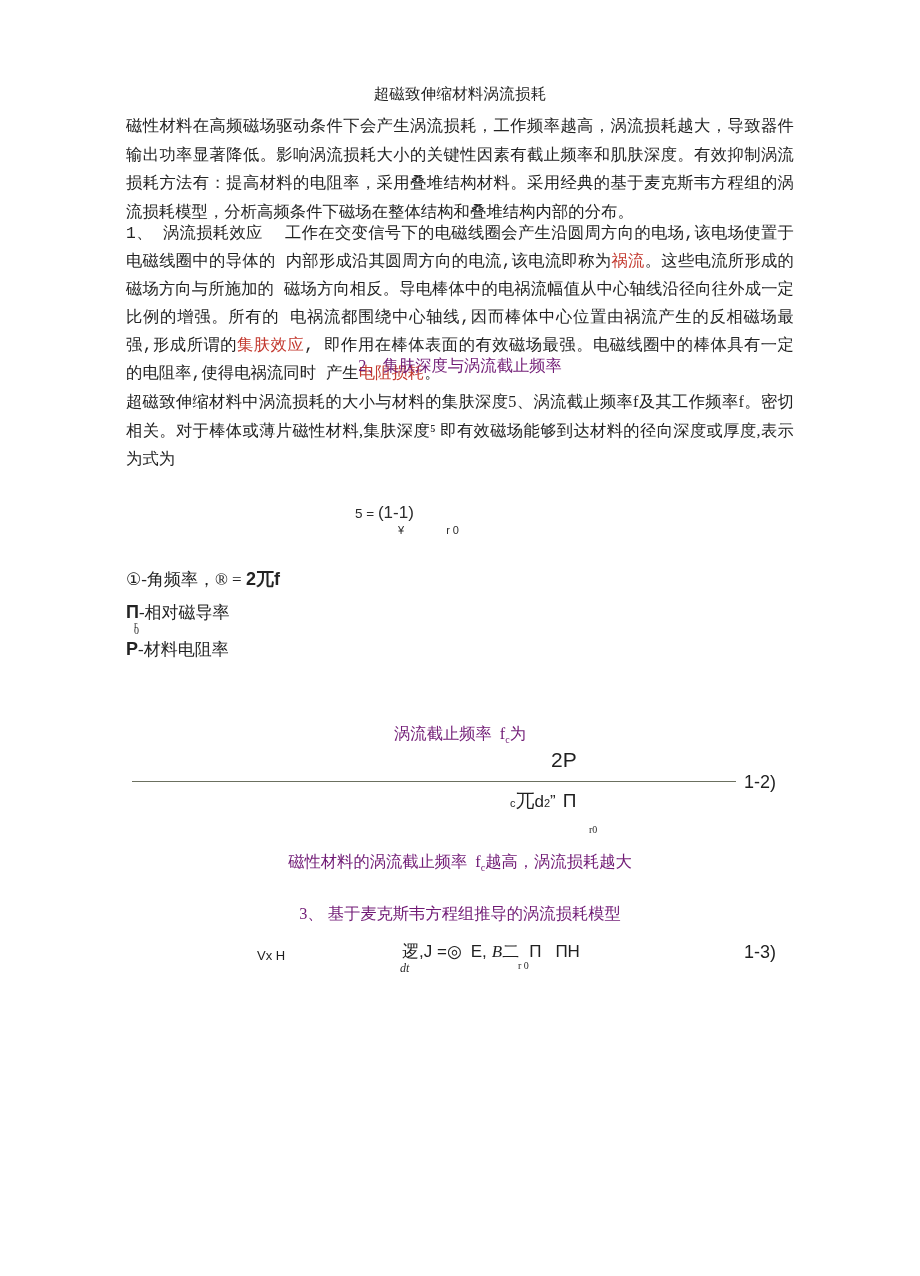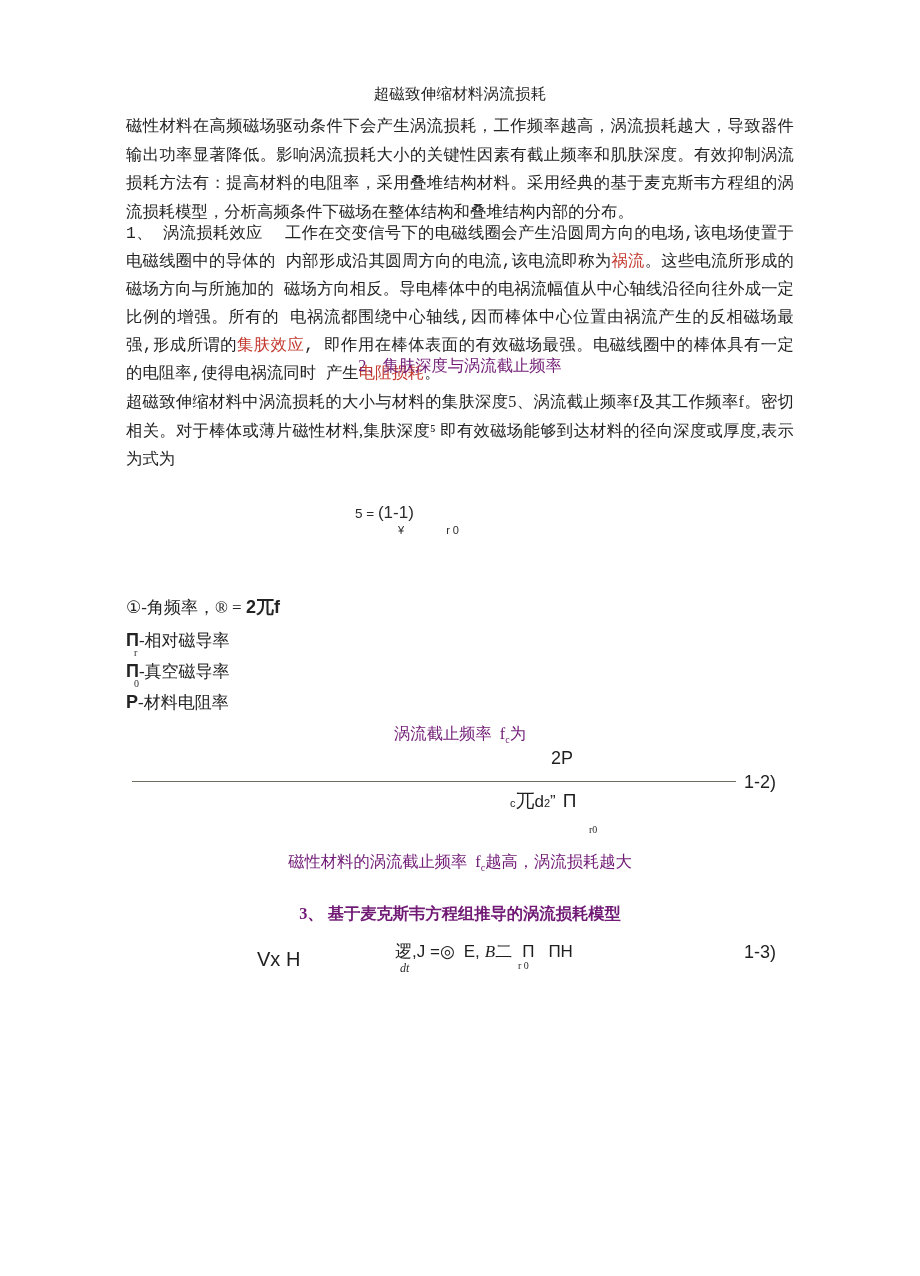--- a/index.html
+++ b/index.html
@@ -72,21 +72,20 @@
     color: #2b2b2b;
     font-family: "Liberation Sans", sans-serif;
     white-space: nowrap;
   }
   .f11-subs .gap { display: inline-block; width: 42px; }
   
   .legend {
     position: absolute;
     left: 126px;
     width: 500px;
-    margin-top: 28px;
   }
   .leg-line {
     font-size: 17px;
     line-height: 25px;
     color: #232323;
     white-space: nowrap;
   }
   .leg-line .sym {
     font-family: "Liberation Sans", sans-serif;
     font-size: 18px;
@@ -111,21 +110,21 @@
     position: absolute;
     left: 126px;
     top: 748px;
     width: 680px;
     height: 80px;
   }
   .f12-num {
     position: absolute;
     left: 425px;
     top: 0px;
-    font-size: 18px;
+    font-size: 21px;
     font-family: "Liberation Sans", sans-serif;
     color: #1f1f1f;
   }
   .f12-rule {
     position: absolute;
     left: 6px;
     top: 33px;
     width: 604px;
     height: 0;
     border-top: 1.2px solid #6b7060;
@@ -164,27 +163,27 @@
     position: absolute;
     left: 126px;
     top: 938px;
     width: 700px;
     height: 60px;
   }
   .f13-left {
     position: absolute;
     left: 131px;
     top: 10px;
-    font-size: 20px;
+    font-size: 13px;
     font-family: "Liberation Sans", sans-serif;
     color: #1f1f1f;
   }
   .f13-mid {
     position: absolute;
-    left: 269px;
+    left: 276px;
     top: 2px;
     font-size: 17px;
     color: #1f1f1f;
     white-space: nowrap;
     font-family: "Liberation Sans", sans-serif;
   }
   .f13-mid .cjk { font-family: "DejaVu Sans", sans-serif; font-size: 17px; }
   .f13-mid .ital { font-family: "Liberation Serif", serif; font-style: italic; font-size: 17px; }
   .f13-dt {
     position: absolute;
@@ -233,21 +232,20 @@
   <div class="f11-subs"><span>¥</span><span class="gap"></span><span>r 0</span></div>
 
   <div class="legend" style="top:567px;">
     <div class="leg-line"><span class="cjk-sym">①</span><span>-角频率，</span><span>®</span><span> = </span><span class="sym">2兀f</span></div>
 
     <div style="height:8px;"></div>
 
     <div class="leg-line"><span class="sym">П</span><span>-相对磁导率</span></div>
     <span class="leg-sub">r</span>
 
-    <div class="leg-line"><span class="sym">П</span><span>-真空磁导率</span></div>
     <span class="leg-sub">0</span>
 
     <div class="leg-line"><span class="sym">P</span><span>-材料电阻率</span></div>
   </div>
 
   <div class="body-block" style="top:704px;margin-top:16px;">
     <div class="num-head"><span>涡流截止频率</span><span style="display:inline-block;width:8px;"></span><span style="font-family:'Liberation Serif',serif;">f</span><span class="sub">c</span><span>为</span></div>
   </div>
 
   <div class="f12-wrap">
@@ -255,21 +253,21 @@
     <div class="f12-rule"></div>
     <div class="f12-den"><span class="sm">c</span><span class="pi">兀</span><span>d</span><span class="sm">2</span><span>”</span><span style="display:inline-block;width:7px;"></span><span class="mu">П</span></div>
     <div class="f12-den-sub">r0</div>
     <div class="eqlabel" style="left:618px; top:24px;">1-2)</div>
   </div>
 
   <div class="body-block" style="top:848px;">
     <div class="num-head"><span>磁性材料的涡流截止频率</span><span style="display:inline-block;width:8px;"></span><span style="font-family:'Liberation Serif',serif;">f</span><span class="sub">c</span><span>越高，涡流损耗越大</span></div>
   </div>
 
-  <div class="body-block" style="top:900px;font-weight:bold;">
+  <div class="body-block" style="top:900px;">
     <div class="num-head">3、 基于麦克斯韦方程组推导的涡流损耗模型</div>
   </div>
 
   <div class="f13-wrap">
     <div class="f13-left">Vx H</div>
     <div class="f13-mid"><span class="cjk">逻</span><span>,J =</span><span class="cjk">◎</span><span style="display:inline-block;width:9px;"></span><span>E,</span><span style="display:inline-block;width:5px;"></span><span class="ital">B</span><span class="cjk">二</span><span style="display:inline-block;width:10px;"></span><span>П</span><span style="display:inline-block;width:14px;"></span><span>П</span><span>H</span></div>
     <div class="f13-dt">dt</div>
     <div class="f13-sub">r 0</div>
     <div class="eqlabel" style="left:618px; top:4px;">1-3)</div>
   </div>

